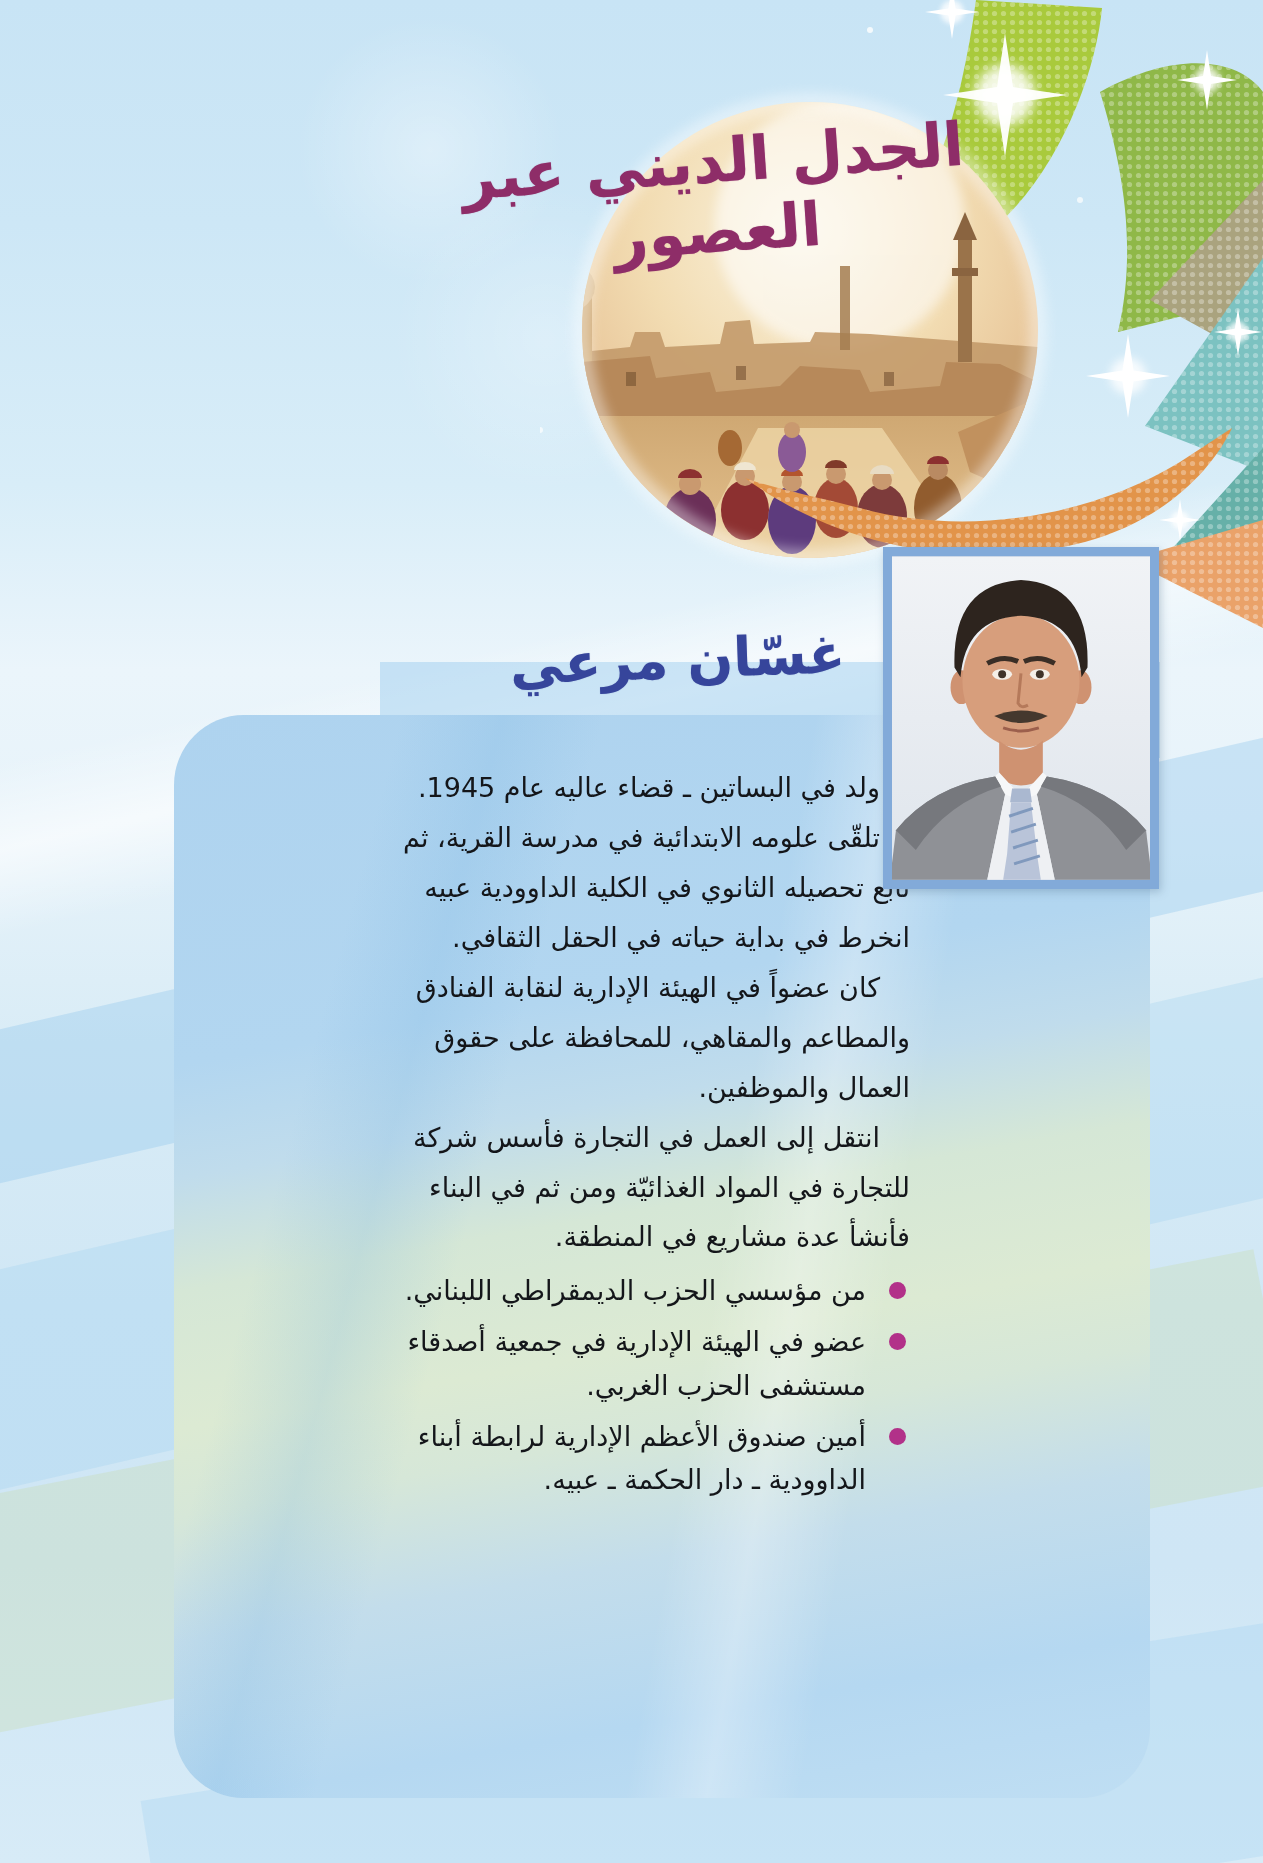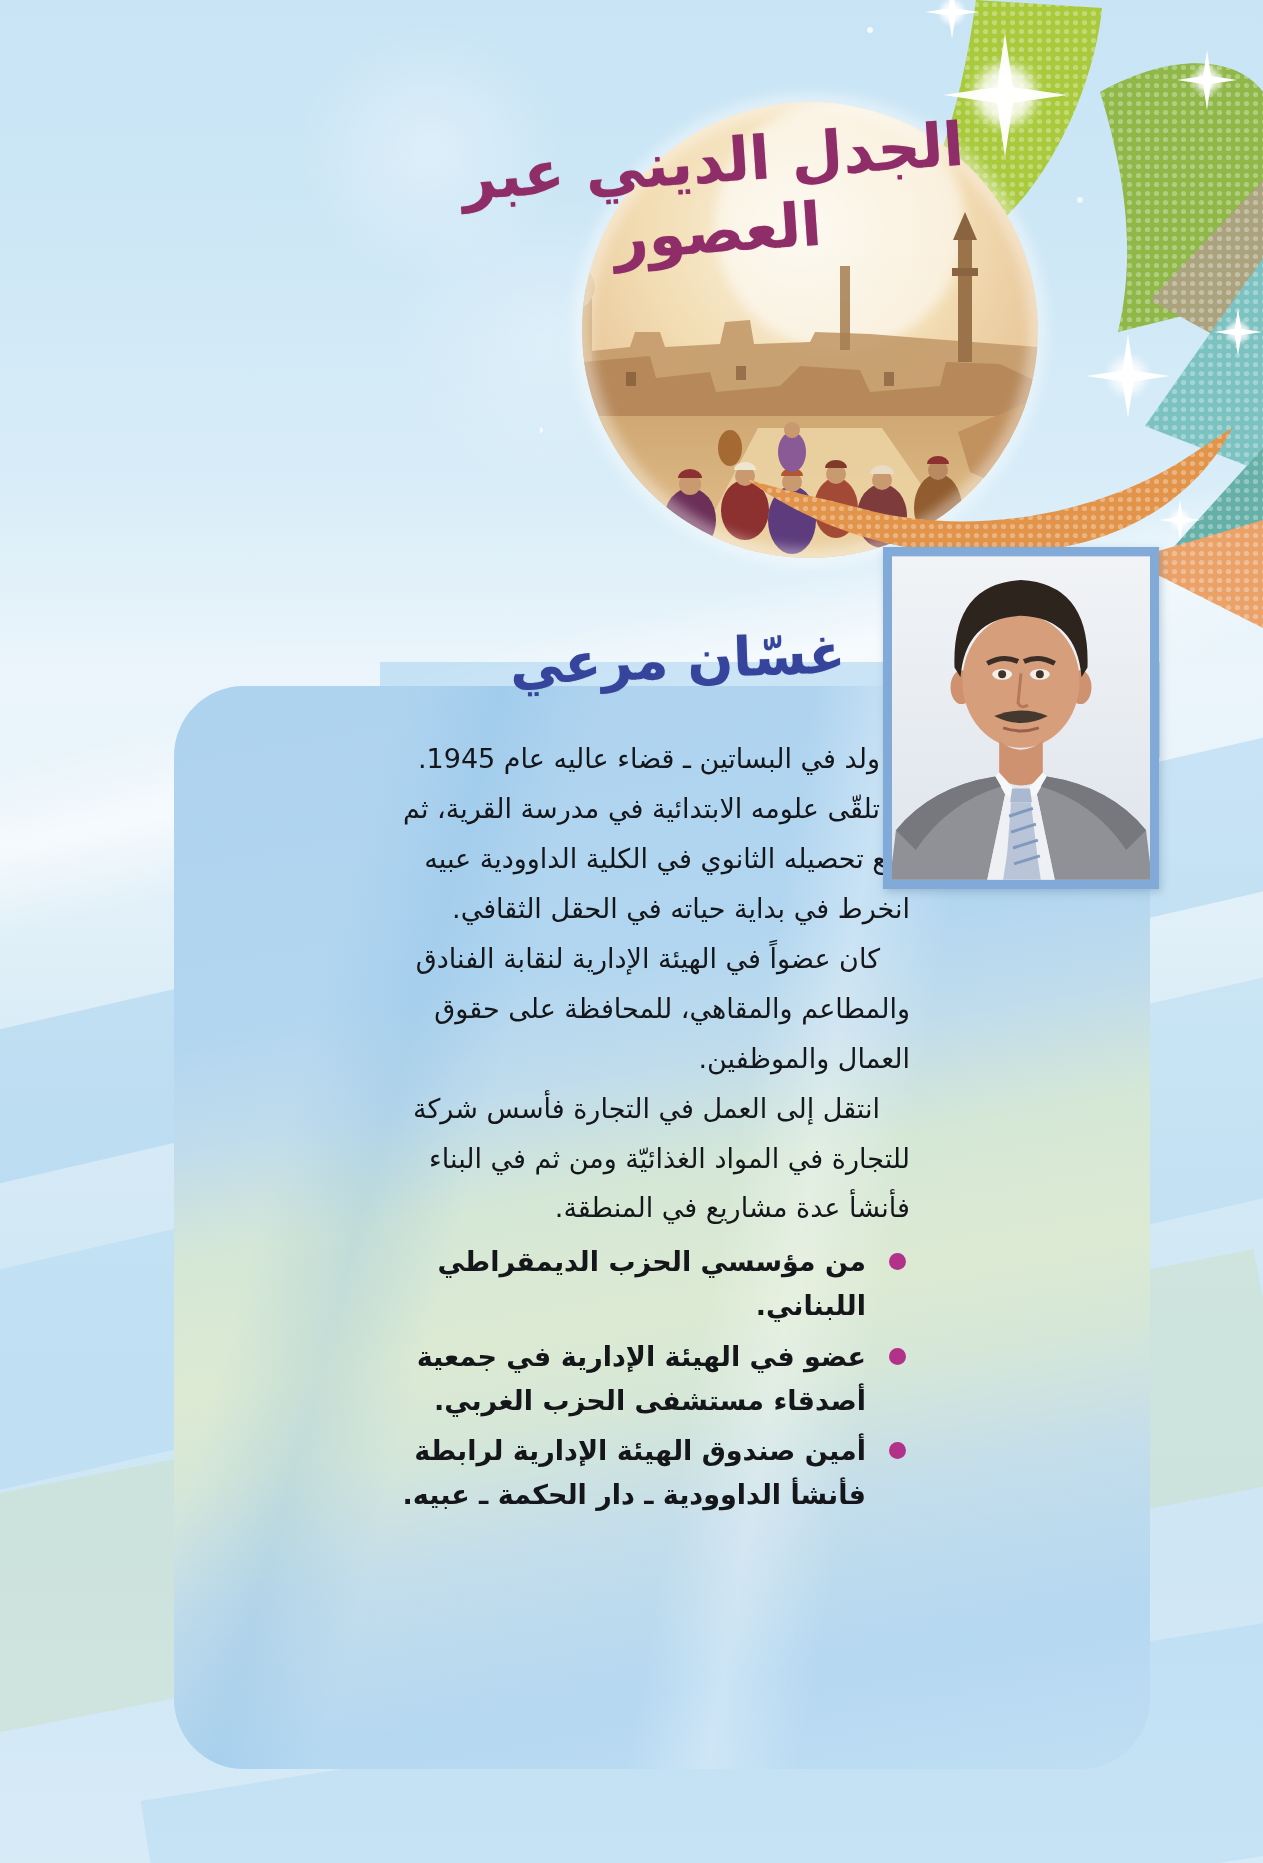--- a/index.html
+++ b/index.html
@@ -13,30 +13,30 @@
   .w2{top:880px;left:-220px;width:1750px;height:150px;background:rgba(148,199,236,.38);transform:rotate(-13deg);border-radius:80px;}
   .w3{top:1130px;left:-260px;width:1750px;height:215px;background:rgba(160,208,240,.30);transform:rotate(-13deg);}
   .w4{top:1395px;left:-260px;width:1550px;height:235px;background:rgba(198,219,166,.30);transform:rotate(-11deg);}
   .w5{top:662px;left:380px;width:780px;height:96px;background:rgba(150,201,237,.45);}
   .w6{top:1690px;left:150px;width:1400px;height:230px;background:rgba(173,214,243,.40);transform:rotate(-9deg);}
   .bokeh{position:absolute;z-index:1;border-radius:50%;}
   .b1{left:295px;top:15px;width:270px;height:270px;background:radial-gradient(circle,rgba(255,255,255,.35),rgba(255,255,255,0) 70%);}
   .b2{left:390px;top:185px;width:310px;height:310px;background:radial-gradient(circle,rgba(255,255,255,.25),rgba(255,255,255,0) 70%);}
 
   .panel{
-    position:absolute;z-index:2;left:174px;top:686px;width:976px;height:1083px;border-radius:70px;
+    position:absolute;z-index:2;left:174px;top:715px;width:976px;height:1083px;border-radius:70px;
     background:
       linear-gradient(100deg,rgba(255,255,255,0) 55%,rgba(255,255,255,.30) 62%,rgba(255,255,255,0) 70%),
       linear-gradient(105deg,rgba(120,180,225,0) 18%,rgba(120,180,225,.22) 26%,rgba(120,180,225,0) 34%),
       linear-gradient(170deg,#aed3ef 0%,#b2d6f0 28%,#c0dcec 37%,#d5e7d6 46%,#dcead3 57%,#d6e7d8 64%,#c3ddeb 74%,#b5d8f1 87%,#bfdef3 100%);
   }
   .bio{position:absolute;top:48px;right:240px;width:548px;direction:rtl;color:#14161a;font-size:27px;z-index:3;}
   .bio p{margin:0;line-height:1.85;text-indent:30px;}
   .bio ul{list-style:none;margin:4px 0;padding:0;}
-  .bio li{position:relative;padding-right:44px;line-height:1.62;margin:7px 0;text-indent:0;font-weight:bold;}
+  .bio li{position:relative;padding-right:44px;line-height:1.62;margin:7px 0;text-indent:0;}
   .dot{position:absolute;right:4px;top:13px;width:17px;height:17px;border-radius:50%;background:#b23189;}
 
   .title{
     position:absolute;z-index:5;left:390px;top:126px;width:650px;margin:0;text-align:center;direction:rtl;
     font-size:60px;font-weight:bold;color:#8e2d68;transform:rotate(-4deg);letter-spacing:1px;
     text-shadow:0 0 1px rgba(142,45,104,.45);
   }
   .name{
     position:absolute;z-index:5;left:505px;top:628px;width:345px;text-align:center;direction:rtl;
     font-size:54px;font-weight:bold;color:#36459b;transform:rotate(-2deg);
@@ -66,21 +66,21 @@
 
   <div class="panel">
     <div class="bio">
       <p>ولد في البساتين ـ قضاء عاليه عام 1945.</p>
       <p>تلقّى علومه الابتدائية في مدرسة القرية، ثم تابع تحصيله الثانوي في الكلية الداوودية عبيه انخرط في بداية حياته في الحقل الثقافي.</p>
       <p>كان عضواً في الهيئة الإدارية لنقابة الفنادق والمطاعم والمقاهي، للمحافظة على حقوق العمال والموظفين.</p>
       <p>انتقل إلى العمل في التجارة فأسس شركة للتجارة في المواد الغذائيّة ومن ثم في البناء فأنشأ عدة مشاريع في المنطقة.</p>
       <ul>
         <li><span class="dot"></span><span>من مؤسسي الحزب الديمقراطي اللبناني.</span></li>
         <li><span class="dot"></span><span>عضو في الهيئة الإدارية في جمعية أصدقاء مستشفى الحزب الغربي.</span></li>
-        <li><span class="dot"></span><span>أمين صندوق الهيئة الإدارية لرابطة فأنشأ الداوودية ـ دار الحكمة ـ عبيه.</span></li>
+        <li><span class="dot"></span><span>أمين صندوق الأعظم الإدارية لرابطة أبناء الداوودية ـ دار الحكمة ـ عبيه.</span></li>
       </ul>
     </div>
   </div>
 
   <svg class="deco" viewBox="0 0 723 650">
     <defs>
       <pattern id="ht" width="9" height="9" patternUnits="userSpaceOnUse">
         <circle cx="4.5" cy="4.5" r="2.6" fill="#ffffff" opacity="0.30"></circle>
       </pattern>
       <radialGradient id="skyg" cx="48%" cy="28%" r="78%">

